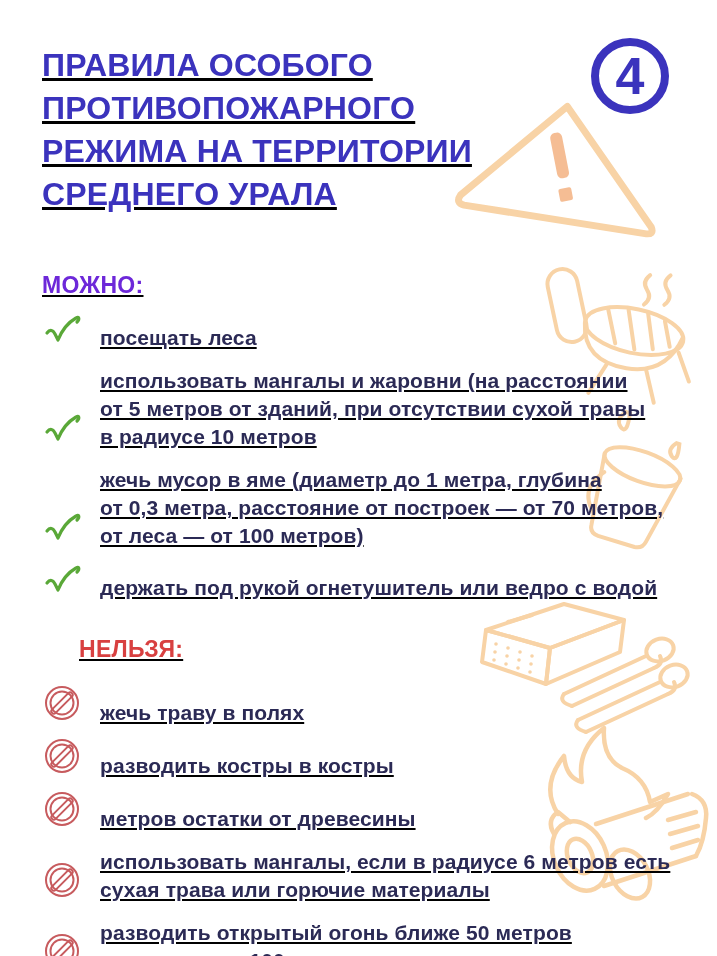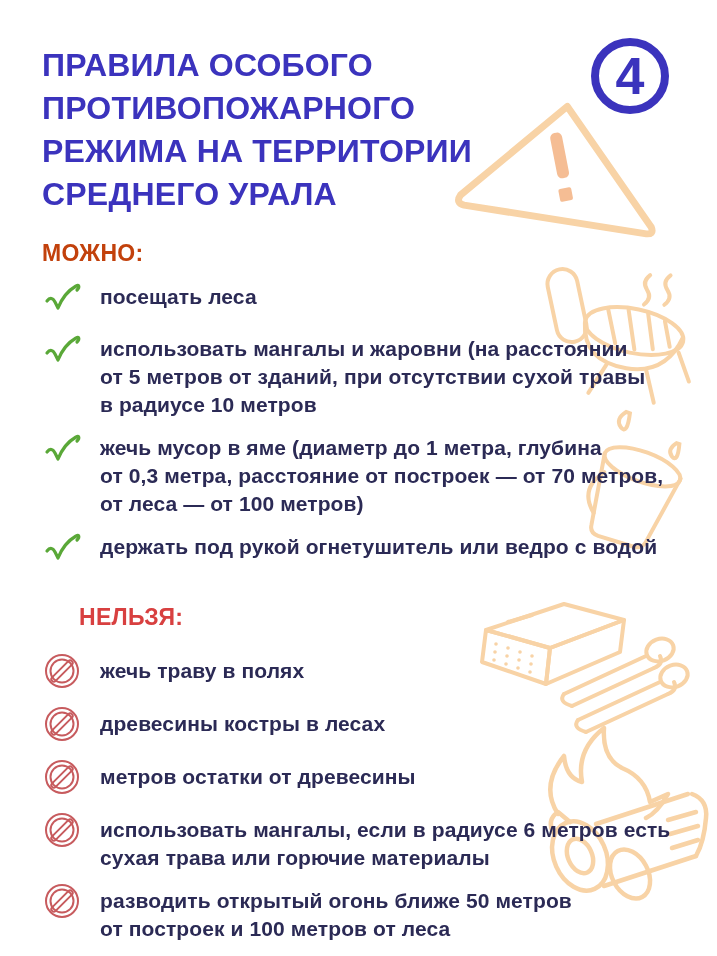--- a/index.html
+++ b/index.html
@@ -7,43 +7,43 @@
     position:relative;
     width:717px;height:956px;
     background:#ffffff;
     overflow:hidden;
     font-family:"Liberation Sans", sans-serif;
   }
   
   .deco{position:absolute;z-index:1;}
   .deco svg{display:block;}
   
-  .content{position:absolute;inset:0;z-index:2;padding:44px 28px 0 42px;box-sizing:border-box;}
+  .content{position:absolute;inset:0;z-index:2;padding:44px 28px 0 42px;box-sizing:border-box;text-decoration:underline;}
   .title{
     margin:0;
     font-size:32px;
     font-weight:700;
     letter-spacing:0.2px;
     line-height:43px;
     color:#3b33bd;
     white-space:pre-line;
     max-width:560px;
   }
   .logo{
     position:absolute;left:591px;top:38px;width:78px;height:76px;z-index:3;
   }
   .section-heading{
     font-size:23px;font-weight:700;letter-spacing:0.3px;
     margin:0;
   }
-  .heading-allowed{color:#c2410c;margin-top:24px;}
+  .heading-allowed{color:#6d28d9;margin-top:56px;}
   .heading-forbidden{color:#d84040;margin-top:34px;margin-left:37px;}
   .rules-list{margin-top:16px;}
   .forbidden .rules-list{margin-top:26px;}
-  .rule-row{display:flex;align-items:flex-start;margin-bottom:15px;}
+  .rule-row{display:flex;align-items:flex-end;margin-bottom:15px;}
   .rule-icon{flex:none;width:40px;margin-right:18px;margin-top:-3px;}
   .forbidden .rule-icon{margin-top:-6px;}
   .rule-text{
     font-size:21px;font-weight:700;line-height:28px;
     color:#2b2a55;white-space:pre-line;letter-spacing:0.1px;
   }
 </style>
 </head>
 <body>
 
@@ -210,21 +210,21 @@
         </div>
 
         <div class="rule-row">
           <span class="rule-icon">
             <svg width="40" height="40" viewBox="0 0 40 40">
               <circle cx="20" cy="20" r="16" fill="none" stroke="#c75b5e" stroke-width="2"></circle>
               <circle cx="20" cy="20" r="11.5" fill="none" stroke="#c75b5e" stroke-width="2"></circle>
               <rect x="17.5" y="6" width="5" height="28" rx="2.5" fill="none" stroke="#c75b5e" stroke-width="2" transform="rotate(45 20 20)"></rect>
             </svg>
           </span>
-          <div class="rule-text">древесины костры в лесах</div>
+          <div class="rule-text">разводить костры в костры</div>
         </div>
 
         <div class="rule-row">
           <span class="rule-icon">
             <svg width="40" height="40" viewBox="0 0 40 40">
               <circle cx="20" cy="20" r="16" fill="none" stroke="#c75b5e" stroke-width="2"></circle>
               <circle cx="20" cy="20" r="11.5" fill="none" stroke="#c75b5e" stroke-width="2"></circle>
               <rect x="17.5" y="6" width="5" height="28" rx="2.5" fill="none" stroke="#c75b5e" stroke-width="2" transform="rotate(45 20 20)"></rect>
             </svg>
           </span>

